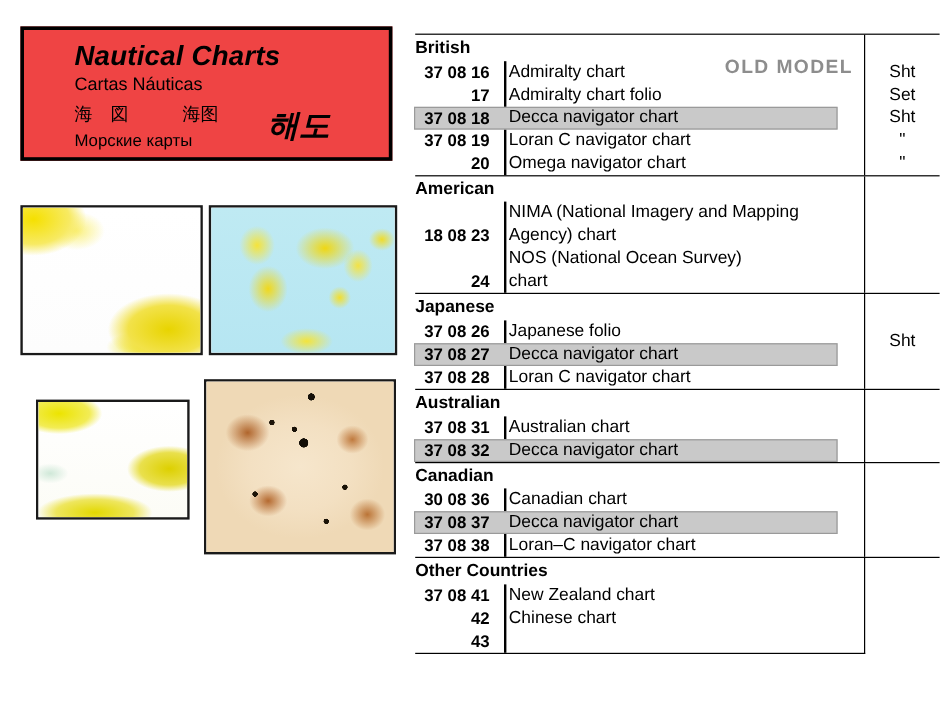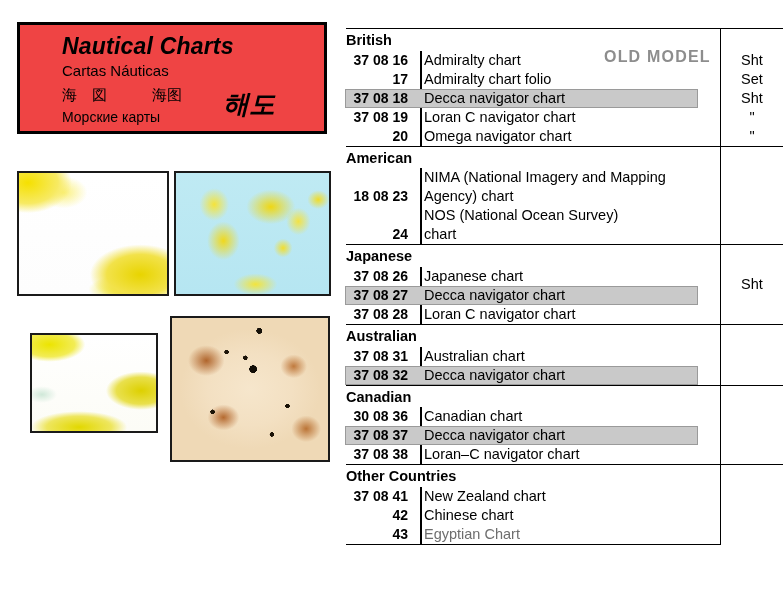--- a/index.html
+++ b/index.html
@@ -348,21 +348,21 @@
         <span class="u">&nbsp;</span>
         <span class="u">&nbsp;</span>
       </div>
     </div>
     <div class="section">
       <div class="sec-body">
         <div class="sec-head">Japanese</div>
         <div class="rows">
           <div class="row">
             <div class="code">37 08 26</div>
-            <div class="desc">Japanese chart</div>
+            <div class="desc">Japanese folio</div>
           </div>
           <div class="row hl">
             <div class="hl-box"></div>
             <div class="code">37 08 27</div>
             <div class="desc">Decca navigator chart</div>
           </div>
           <div class="row">
             <div class="code">37 08 28</div>
             <div class="desc">Loran C navigator chart</div>
           </div>
@@ -424,21 +424,20 @@
           <div class="row">
             <div class="code">37 08 41</div>
             <div class="desc">New Zealand chart</div>
           </div>
           <div class="row">
             <div class="code">42</div>
             <div class="desc">Chinese chart</div>
           </div>
           <div class="row">
             <div class="code">43</div>
-            <div class="desc faded">Egyptian Chart</div>
           </div>
         </div>
       </div>
       <div class="unit-col">
         <span class="u">&nbsp;</span>
         <span class="u">&nbsp;</span>
         <span class="u">&nbsp;</span>
       </div>
     </div>
   </div>

